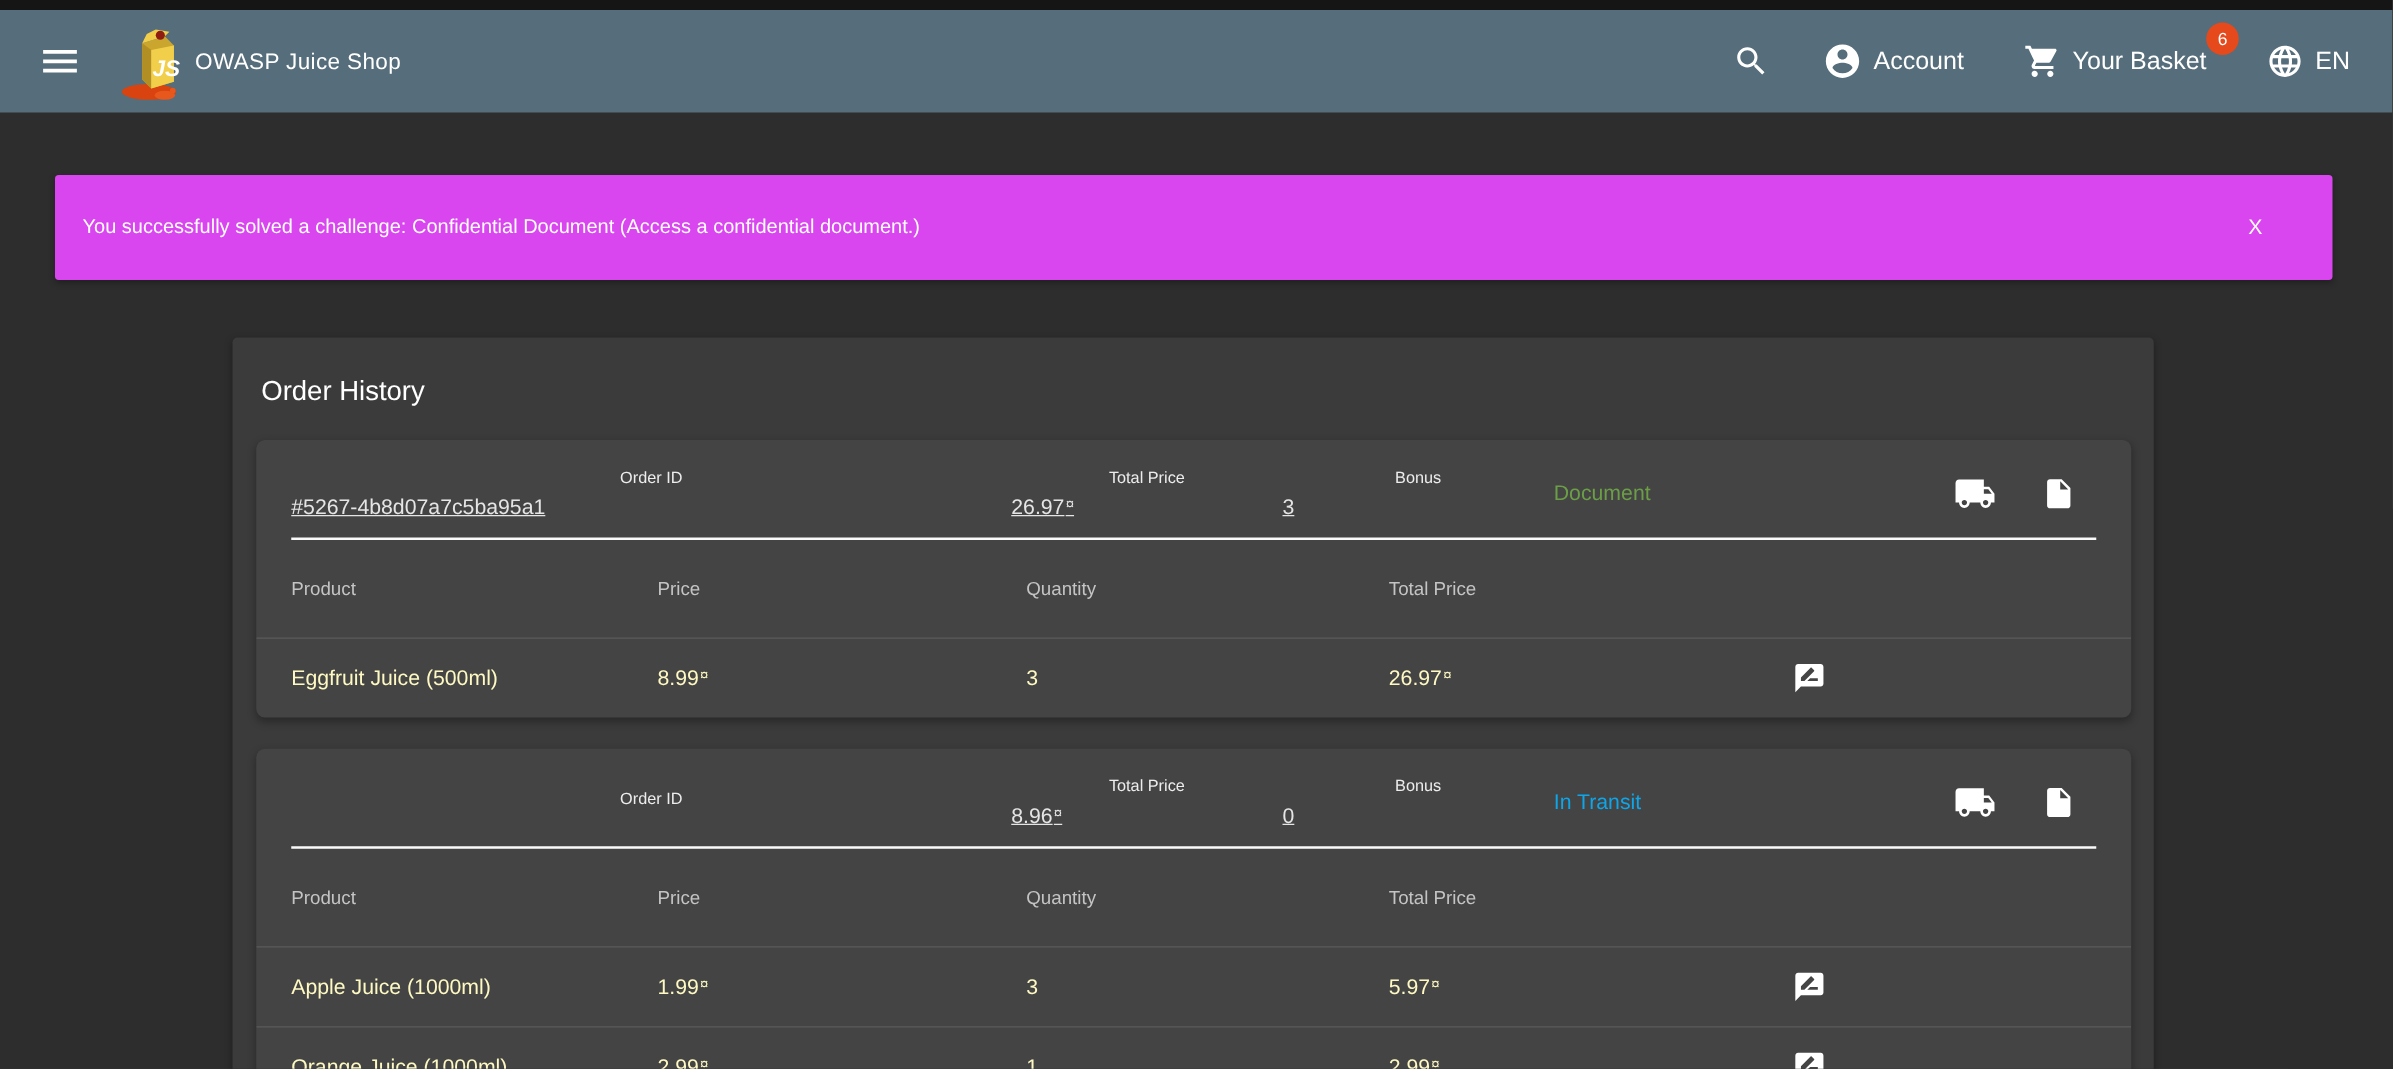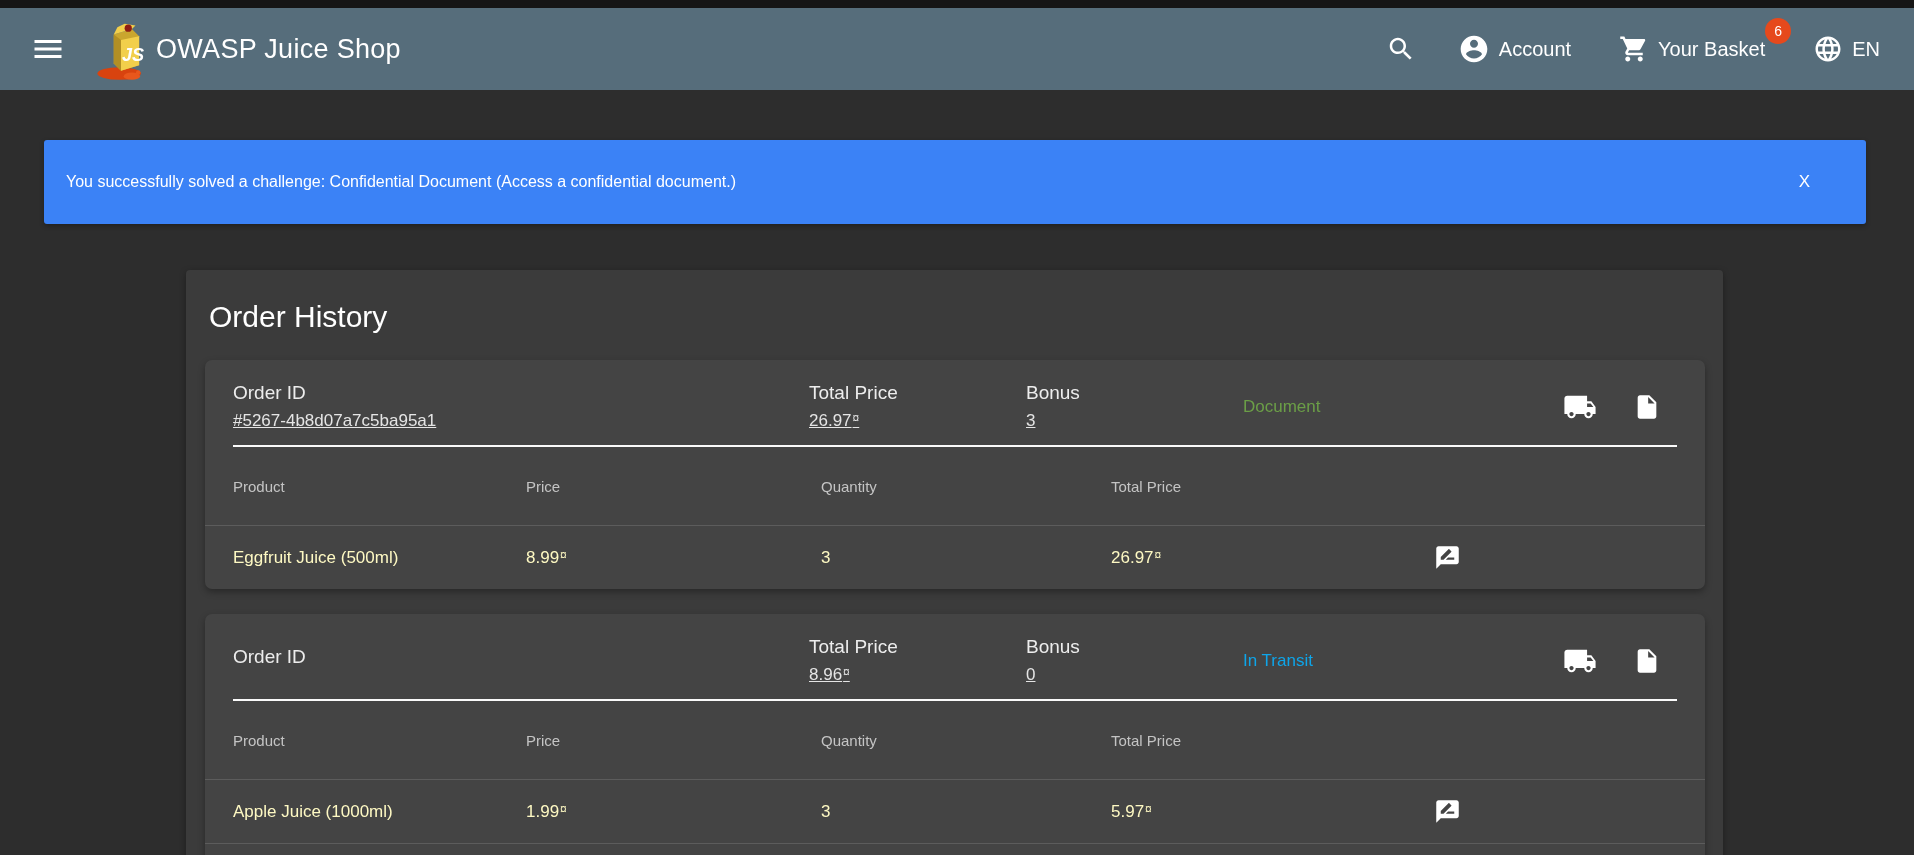--- a/index.html
+++ b/index.html
@@ -14,21 +14,21 @@
 
   
   .navbar {
     height:82px; background:#566d7b;
     display:flex; align-items:center;
     padding:0 28px 0 30px;
   }
   .icon-btn { background:none; border:none; padding:0; cursor:pointer; display:flex; align-items:center; }
   .navbar svg { fill:#fff; }
   .brand { display:flex; align-items:center; margin-left:26px; cursor:pointer; }
-  .brand-title { font-size:27px; color:#fff; margin-left:6px; letter-spacing:.3px; }
+  .brand-title { font-size:18px; color:#fff; margin-left:6px; letter-spacing:.3px; }
   .nav-right { margin-left:auto; display:flex; align-items:center; gap:36px; }
   .nav-item { display:flex; align-items:center; gap:9px; color:#fff; font-size:20px; background:none; border:none; cursor:pointer; }
   .basket-wrap { position:relative; }
   .badge {
     position:absolute; top:-15px; right:-20px;
     min-width:26px; height:26px; border-radius:50%;
     background:#e6491c; color:#fff; font-size:14px;
     display:flex; align-items:center; justify-content:center;
   }
 
@@ -44,34 +44,34 @@
   .banner-msg { flex:1; }
   .banner-close { background:none; border:none; color:#fff; font-size:17px; cursor:pointer; padding:4px 10px; }
 
   
   .card {
     margin:46px 0 0 186px; width:1537px;
     background:#3b3b3b; border-radius:4px;
     padding:16px 18px 40px 19px;
     box-shadow:0 2px 6px rgba(0,0,0,.35);
   }
-  .card-title { font-size:30px; font-weight:400; color:#fff; margin:14px 0 26px 4px; }
+  .card-title { font-size:22px; font-weight:400; color:#fff; margin:14px 0 26px 4px; }
 
   .order-box {
     background:#444444; border-radius:7px;
     box-shadow:0 3px 7px rgba(0,0,0,.32);
     margin-bottom:25px; padding-top:22px;
     overflow:hidden;
   }
   .order-head {
     display:grid;
     grid-template-columns:576px 217px 217px 320px 70px 44px;
     align-items:center; padding:0 28px;
   }
-  .fld-label { font-size:19px; color:#ededed; margin-bottom:7px; }
+  .fld-label { font-size:13px; color:#ededed; margin-bottom:7px;text-align:center; }
   .fld-value { font-size:17px; color:#e5e5e5;text-decoration:underline; }
   .status { font-size:17px; }
   .order-head svg { fill:#fff; }
   .order-rule { border:none; border-top:2px solid #fafafa; margin:14px 28px 0 28px; }
 
   .thead, .trow {
     display:grid;
     grid-template-columns:293px 295px 290px 323px 1fr;
     align-items:center; padding:16px 28px;
   }
@@ -144,21 +144,21 @@
       <span style="display:flex">
         <svg width="30" height="30" viewBox="0 0 24 24">
             <path d="M11.99 2C6.47 2 2 6.48 2 12s4.47 10 9.99 10C17.52 22 22 17.52 22 12S17.52 2 11.99 2zm6.93 6h-2.95c-.32-1.25-.78-2.45-1.38-3.56 1.84.63 3.37 1.91 4.33 3.56zM12 4.04c.83 1.2 1.48 2.53 1.91 3.96h-3.82c.43-1.43 1.08-2.76 1.91-3.96zM4.26 14C4.1 13.36 4 12.69 4 12s.1-1.36.26-2h3.38c-.08.66-.14 1.32-.14 2 0 .68.06 1.34.14 2H4.26zm.82 2h2.95c.32 1.25.78 2.45 1.38 3.56-1.84-.63-3.37-1.9-4.33-3.56zm2.95-8H5.08c.96-1.66 2.49-2.93 4.33-3.56C8.81 5.55 8.35 6.75 8.03 8zM12 19.96c-.83-1.2-1.48-2.53-1.91-3.96h3.82c-.43 1.43-1.08 2.76-1.91 3.96zM14.34 14H9.66c-.09-.66-.16-1.32-.16-2 0-.68.07-1.35.16-2h4.68c.09.65.16 1.32.16 2 0 .68-.07 1.34-.16 2zm.25 5.56c.6-1.11 1.06-2.31 1.38-3.56h2.95c-.96 1.65-2.49 2.93-4.33 3.56zM16.36 14c.08-.66.14-1.32.14-2 0-.68-.06-1.34-.14-2h3.38c.16.64.26 1.31.26 2s-.1 1.36-.26 2h-3.38z"></path>
           </svg>
       </span>
       <span>EN</span>
     </button>
   </div>
 </header>
 
-<div class="banner" style="background-color: #3b82f6;">
+<div class="banner" style="background-color: #d946ef;">
   <span class="banner-msg">You successfully solved a challenge: Confidential Document (Access a confidential document.)</span>
   <button class="banner-close">X</button>
 </div>
 
 <main class="card">
   <h1 class="card-title">Order History</h1>
 
   <section class="order-box">
     <div class="order-head">
       <div>

